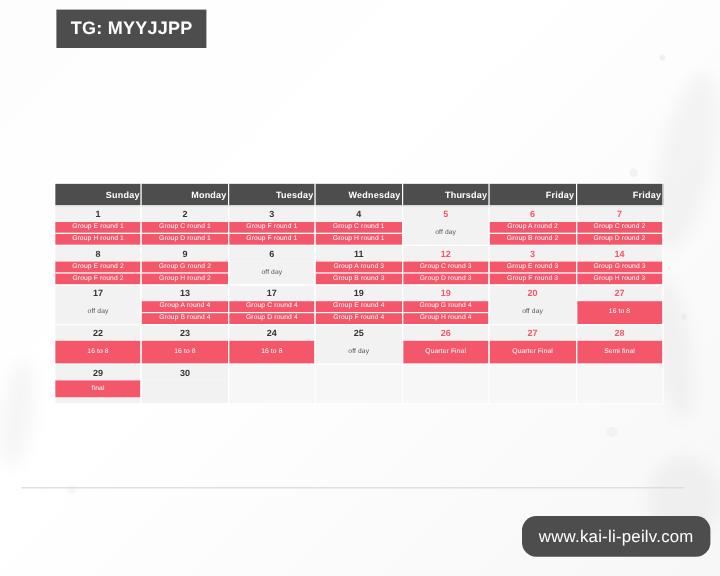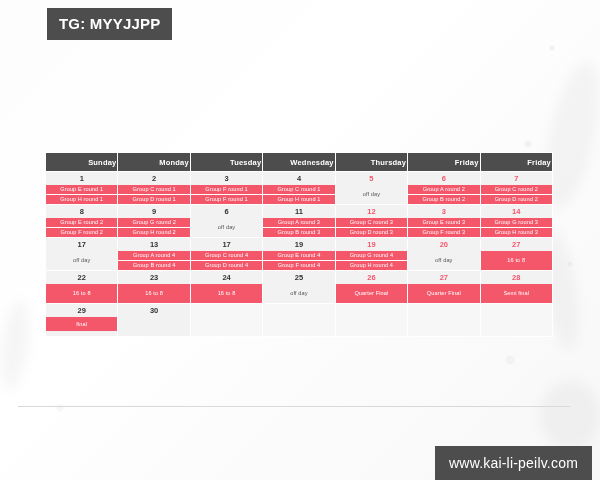--- a/index.html
+++ b/index.html
@@ -50,27 +50,28 @@
     padding: 7px 12px 8px 12px;
     letter-spacing: 0.2px;
     z-index: 30;
     margin-left: 39px;
   }
 
   
   .wm-tag {
     position: absolute;
     right: 8px;
-    bottom: 0;
+    bottom: 16px;
     background: #4d4d4d;
     color: #ffffff;
     font-size: 14px;
     padding: 9px 14px;
     letter-spacing: 0.2px;
     z-index: 30;
+    border-radius: 12px;
   }
 
   
   .content {
     position: absolute;
     left: 0; top: 0;
     width: 600px;
     height: 480px;
   }
 

